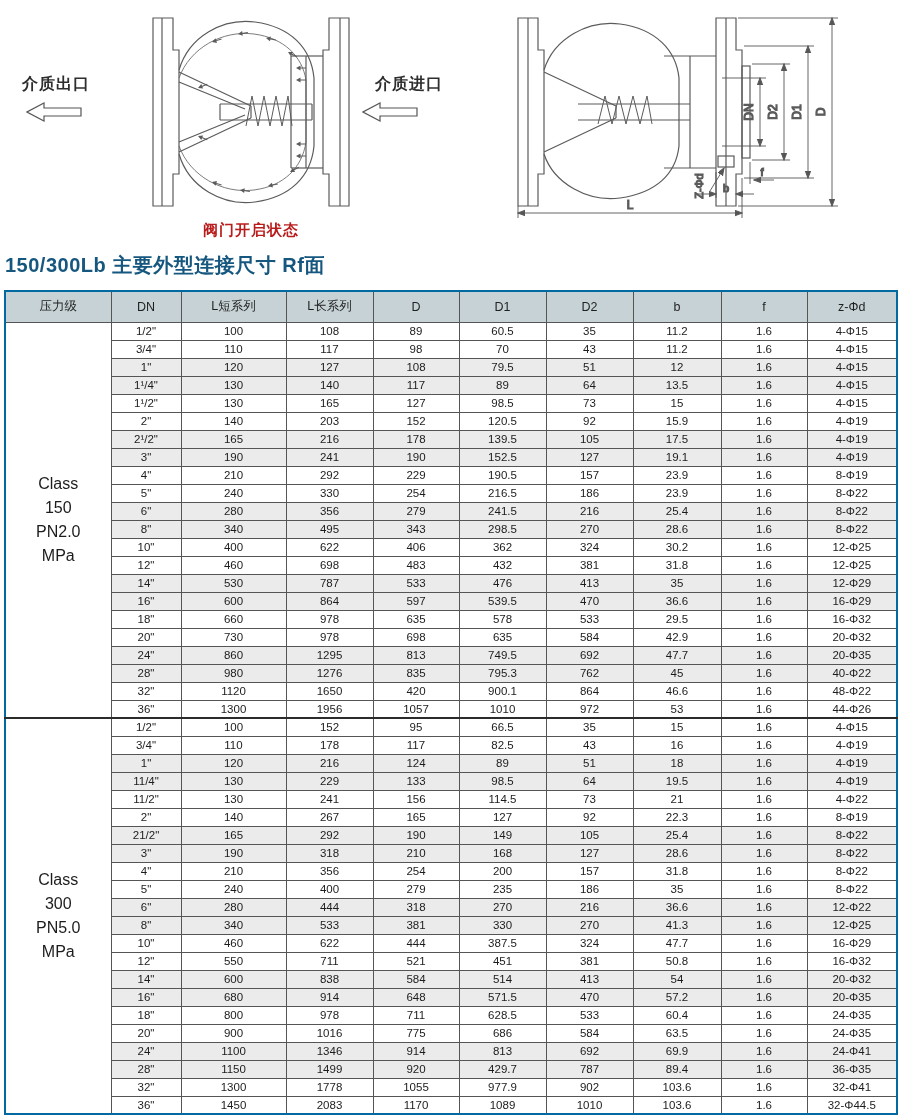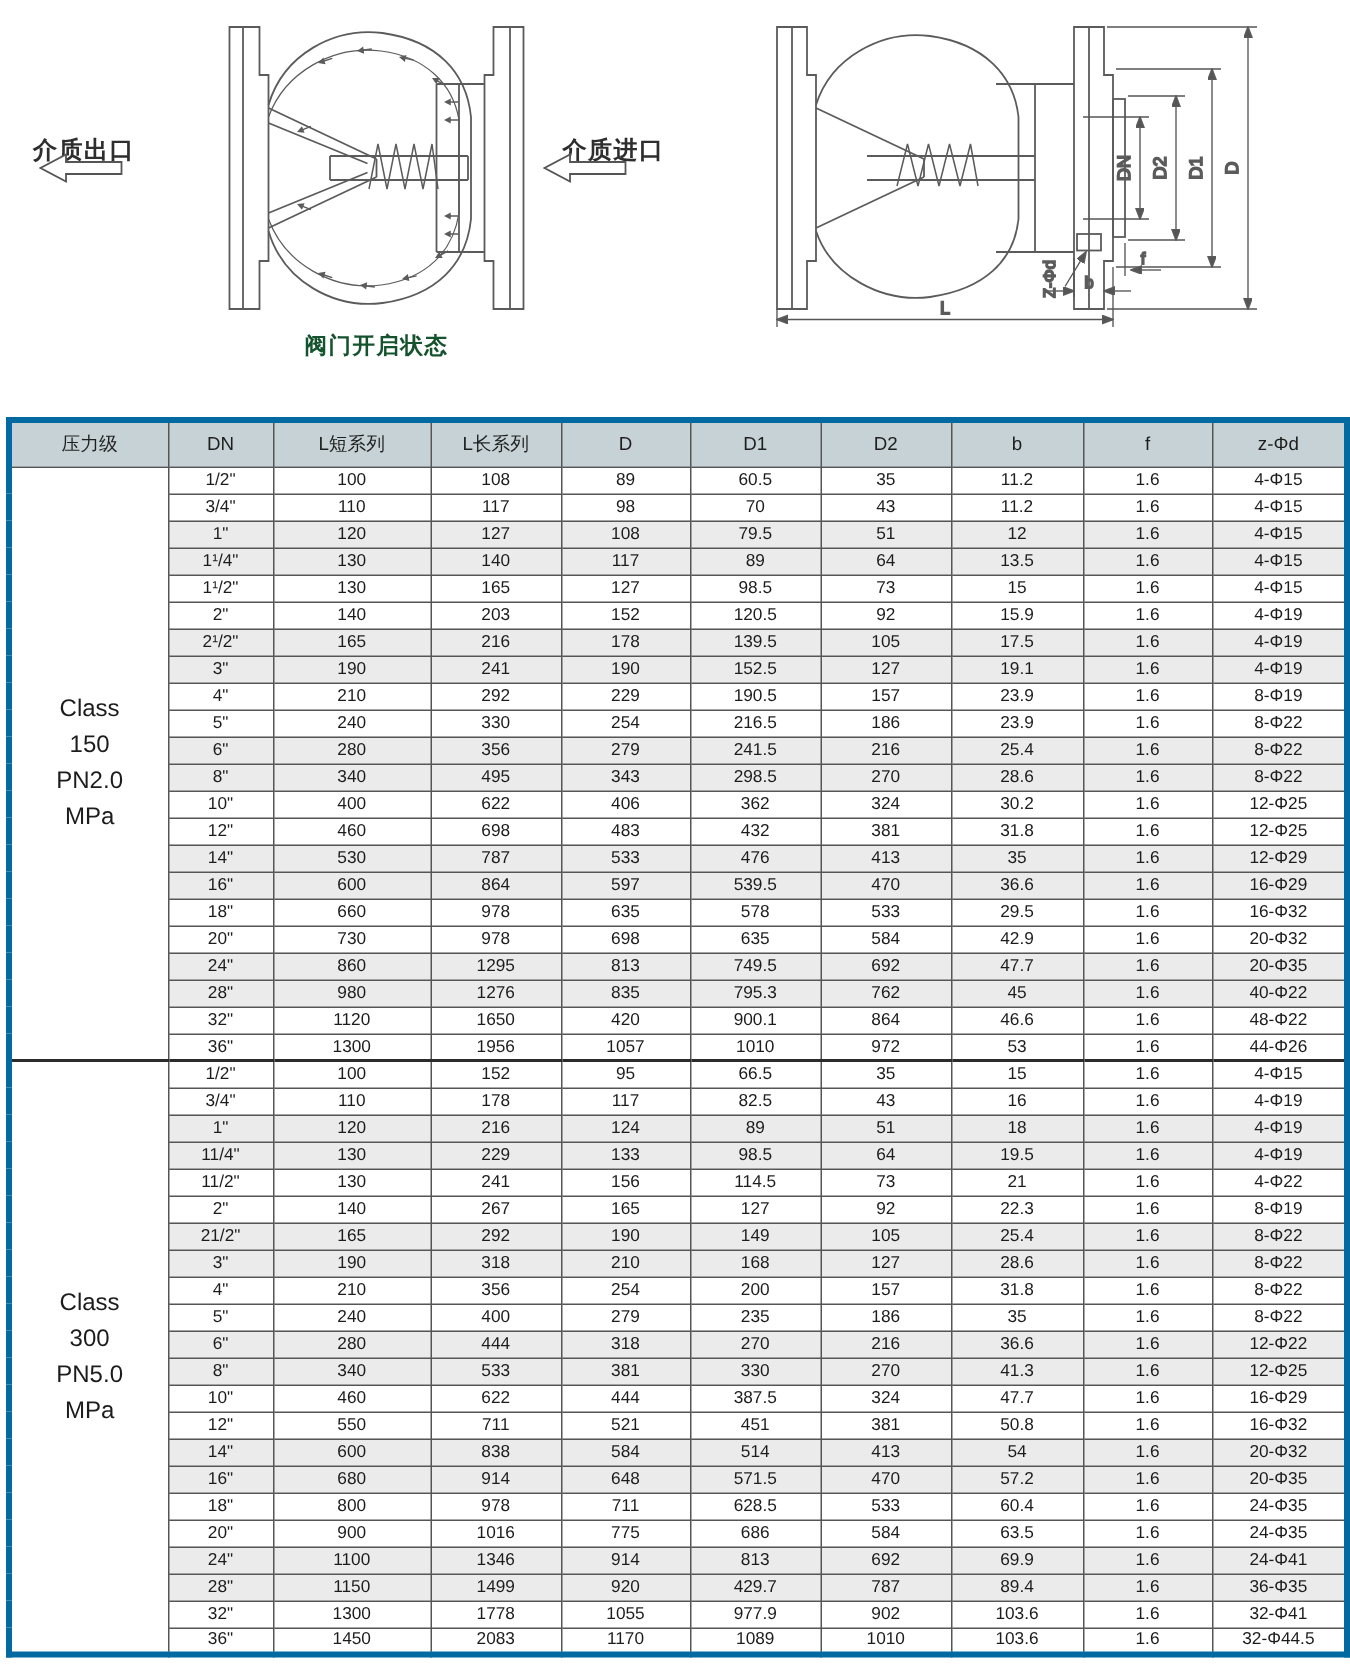--- a/index.html
+++ b/index.html
@@ -2,30 +2,30 @@
 <html><head>
 <meta charset="utf-8">
 <style>
   * { margin:0; padding:0; box-sizing:border-box; }
   body { background:#fff; font-family:"Liberation Sans", sans-serif; }
   .page { position:relative; width:900px; height:1118px; background:#ffffff; overflow:hidden; }
 
   
   .figures { position:absolute; top:0; left:0; width:900px; height:250px; }
   .fig-svg { position:absolute; }
-  .flow-label { position:absolute; font-size:16px; font-weight:bold; color:#2e2e2e; letter-spacing:1px;margin-top:16px; }
+  .flow-label { position:absolute; font-size:16px; font-weight:bold; color:#2e2e2e; letter-spacing:1px; }
   .flow-arrow { position:absolute; }
-  .fig-caption { position:absolute; font-size:15px; font-weight:bold; color:#14532d; letter-spacing:1px; }
+  .fig-caption { position:absolute; font-size:15px; font-weight:bold; color:#b91c1c; letter-spacing:1px; }
   svg text { font-family:"Liberation Sans", sans-serif; fill:#333; }
 
   
   .page-title { position:absolute; top:252px; left:5px; font-size:20px; font-weight:bold; color:#16577f; letter-spacing:0.5px; }
 
   
-  table.dims { position:absolute; top:278px; left:4px; width:892px; border-collapse:collapse; table-layout:fixed; border:4px solid #0369a1;padding-left:24px; }
+  table.dims { position:absolute; top:290px; left:4px; width:892px; border-collapse:collapse; table-layout:fixed; border:2px solid #0369a1;padding-left:24px; }
   table.dims th, table.dims td { border:1px solid #555; text-align:center; vertical-align:middle; padding:0; color:#1c1c1c; }
   table.dims thead th { background:#c6d2d5; height:31px; font-size:12.5px; font-weight:normal; color:#1f1f1f; }
   table.dims tbody td { height:18px; font-size:11.5px; }
   table.dims tr.shaded td { background:#ebebeb; }
   table.dims td.class-cell { background:#ffffff; font-size:16px; line-height:1.5; }
   table.dims tr.section-start td { border-top:2px solid #2b2b2b; }
 </style>
 </head>
 <body>
 
@@ -151,20 +151,21 @@
       <text x="303" y="106" font-size="12" text-anchor="middle" transform="rotate(-90 303 106)">D1</text>
       <text x="327" y="106" font-size="12" text-anchor="middle" transform="rotate(-90 327 106)">D</text>
       <text x="132" y="203" font-size="12" text-anchor="middle">L</text>
       <text x="228" y="186" font-size="11" text-anchor="middle">b</text>
       <text x="264" y="170" font-size="11" text-anchor="middle">f</text>
       <text x="205" y="180" font-size="11" text-anchor="middle" transform="rotate(-90 205 180)">Z-Φd</text>
     </svg>
 
   </div>
 
+  <h1 class="page-title">150/300Lb  主要外型连接尺寸  Rf面</h1>
 
   <table class="dims">
     <colgroup>
       <col style="width:106px">
         <col style="width:70px">
         <col style="width:105px">
         <col style="width:87px">
       <col style="width:86px">
         <col style="width:87px">
         <col style="width:87px">

